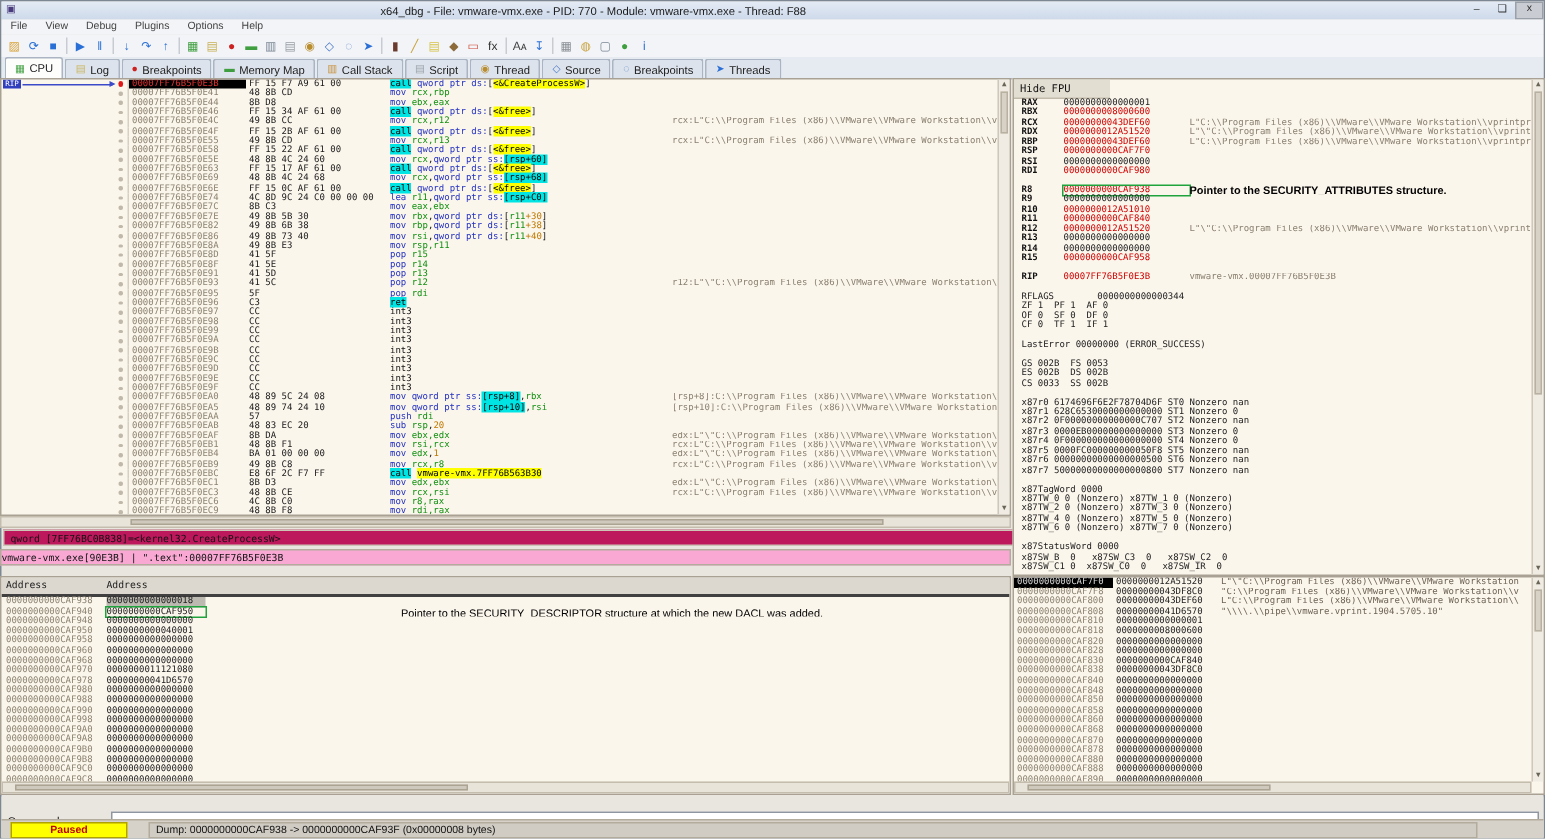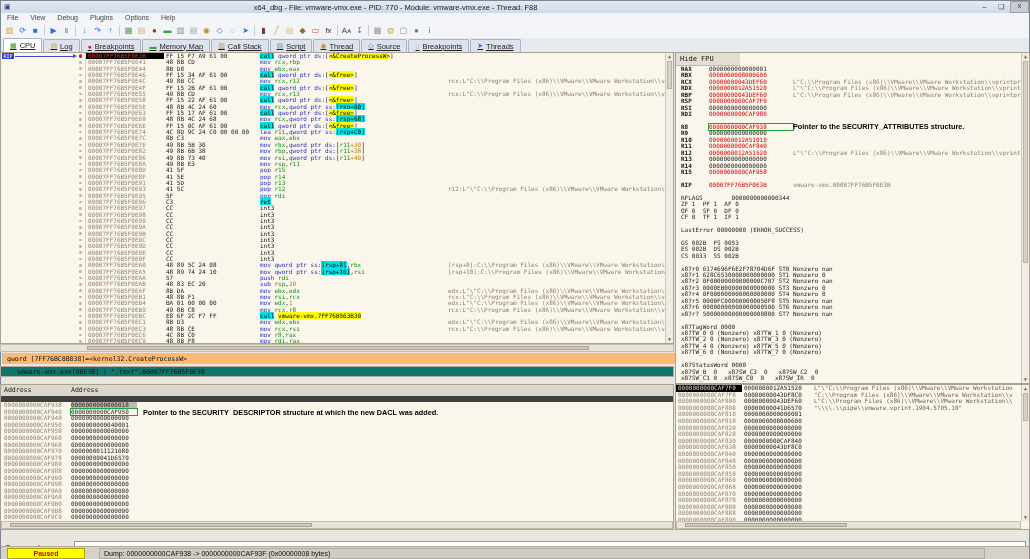--- a/index.html
+++ b/index.html
@@ -15,21 +15,21 @@
   .winbtn{width:17px;height:10px;font-size:7px;line-height:10px;text-align:center;color:#333;}
   #close-btn{background:#c9ccd2;border:1px solid #9aa0a8;line-height:8px;}
   #menubar{position:absolute;left:1px;top:13px;right:1px;height:10px;background:#f2f4f7;display:flex;font-size:7px;color:#444;}
   .menu-item{padding:0 6px;line-height:10px;}
   #toolbar{position:absolute;left:1px;top:23px;right:1px;height:15px;background:#f2f4f7;display:flex;align-items:center;padding-left:2px;}
   .tb-icon{width:13px;height:12px;text-align:center;font-size:8px;line-height:12px;}
   .tb-sep{width:1px;height:11px;background:#c8ccd2;margin:0 2px;}
   #tabbar{position:absolute;left:1px;top:38px;right:1px;height:14px;background:#e6ebf2;
     border-bottom:1px solid #aab4c2;display:flex;align-items:flex-end;padding-left:2px;}
   .tab{height:12px;display:flex;align-items:center;border:1px solid #aab4c2;border-bottom:none;
-    background:#dde3ec;margin-right:1px;padding:0 6px;font-size:7.5px;color:#222;border-radius:2px 2px 0 0;text-decoration:underline;}
+    background:#dde3ec;margin-right:1px;padding:0 6px;font-size:7.5px;color:#222;border-radius:2px 2px 0 0;}
   .tab.active{background:#fdfdfc;height:13px;}
   .tab .ticon{font-size:7px;margin-right:3px;}
 
   
   .pane{position:absolute;background:#fbf6ec;border:1px solid #a9a294;box-sizing:border-box;overflow:hidden;}
   .vscroll{position:absolute;top:0;bottom:0;right:0;width:7px;background:#f0ece4;border-left:1px solid #cfc8ba;}
   .vthumb{position:absolute;left:1px;right:1px;top:8px;height:26px;background:#d8d2c6;border:1px solid #b8b1a2;}
   .varr{position:absolute;left:0;right:0;height:7px;font-size:5px;text-align:center;color:#6b6558;line-height:7px;}
   .hscroll{position:absolute;height:8px;background:#e9e4da;border:1px solid #c4bdae;box-sizing:border-box;}
   .hthumb{position:absolute;top:1px;bottom:1px;background:#cfc9bd;border:1px solid #aba493;}
@@ -46,49 +46,49 @@
   .d-instr{width:188px;flex:none;padding-left:2px;color:#111;}
   .d-cmt{flex:1;color:#8a8070;overflow:hidden;}
   .t-b{color:#2330c0}.t-g{color:#109010}.t-k{color:#111}.t-o{color:#c07800}
   .t-c{background:#00e4e4;color:#000}.t-y{background:#feff00;color:#000}
   .rip-tag{position:absolute;left:1px;top:0;background:#2f3fbe;color:#fff;font-size:5px;line-height:6px;padding:0 1.5px;}
   .rip-line{position:absolute;left:14px;width:60px;top:2.6px;height:1px;background:#3a4ac8;}
   .rip-head{position:absolute;left:72px;top:0.6px;width:0;height:0;border-left:4px solid #3a4ac8;
     border-top:2.5px solid transparent;border-bottom:2.5px solid transparent;}
 
   #disasm-hscroll{left:0;top:344px;width:674px;}
-  #info1{position:absolute;left:2px;top:353px;width:782px;height:11px;background:#fdba74;border:1px solid #ccc5b6;
+  #info1{position:absolute;left:2px;top:353px;width:782px;height:11px;background:#be185d;border:1px solid #ccc5b6;
     font-size:6.5px;line-height:10px;padding-left:4px;color:#111;box-sizing:border-box;white-space:pre;}
-  #info2{position:absolute;left:0;top:366px;width:674px;height:11px;background:#0f766e;border:1px solid #b3ac9d;
-    font-size:6.5px;line-height:10px;padding-left:16px;color:#111;box-sizing:border-box;white-space:pre;}
+  #info2{position:absolute;left:0;top:366px;width:674px;height:11px;background:#f9a8d4;border:1px solid #b3ac9d;
+    font-size:6.5px;line-height:10px;padding-left:0;color:#111;box-sizing:border-box;white-space:pre;}
 
   
   #registers{left:675px;top:52px;width:355px;height:332px;}
   #hidefpu{height:12px;background:#e3ded2;border-bottom:1px solid #c2bbac;font-size:7px;line-height:12px;padding-left:4px;color:#111;width:60px;}
   .rline{display:flex;height:6.45px;line-height:6.45px;font-size:6px;white-space:nowrap;}
   .r-name{width:28px;flex:none;padding-left:5px;color:#111;font-weight:bold;}
   .r-val{width:84px;flex:none;}
   .r-val.red{color:#d00000;} .r-val.blk{color:#222;}
   .r-box{outline:1.4px solid #1fa33c;outline-offset:0px;}
   .r-cmt{flex:1;color:#8a8070;overflow:hidden;}
   .r-cmt.bold{color:#000;font-weight:bold;font-family:"Liberation Sans",sans-serif;font-size:7.3px;}
   .rtext{height:6.45px;line-height:6.45px;font-size:6px;padding-left:5px;color:#222;white-space:pre;}
   .rblank{height:6.45px;}
 
   
   #dump{left:0;top:384px;width:674px;height:146px;}
-  #dump-head{display:flex;height:11px;background:#dcd8cf;border-bottom:6px solid #404040;font-size:6.5px;line-height:11px;color:#222;align-items:center;}
+  #dump-head{display:flex;height:11px;background:#dcd8cf;border-bottom:2px solid #404040;font-size:6.5px;line-height:11px;color:#222;align-items:center;}
   .dh-a1{width:65px;padding-left:3px;}.dh-a2{width:68px;padding-left:2px;}.dh-c{flex:1;padding-left:5px;}
   .mrow{display:flex;height:6.6px;line-height:6.6px;font-size:6px;white-space:nowrap;}
   .m-addr{width:65px;flex:none;color:#8c8371;padding-left:3px;}
   .m-val{width:66px;flex:none;color:#222;margin-left:2px;}
   .m-val.selv{background:#bcb9b1;}
   .m-val.box{outline:1.4px solid #1fa33c;}
   .m-cmt{flex:1;padding-left:6px;color:#8a8070;overflow:hidden;}
-  .m-cmt.bold{color:#000;font-weight:bold;font-family:"Liberation Sans",sans-serif;font-size:7.3px;line-height:7px;}
+  .m-cmt.bold{color:#000;font-weight:normal;font-family:"Liberation Sans",sans-serif;font-size:7.3px;line-height:7px;text-align:center;}
 
   
   #stack{left:675px;top:384px;width:355px;height:146px;}
   .s-addr{width:64px;flex:none;color:#8c8371;padding-left:2px;}
   .s-addr.sel{background:#000;color:#d8d8d8;}
   .s-val{width:66px;flex:none;color:#222;margin-left:2px;}
   .s-cmt{flex:1;padding-left:4px;color:#6e6455;overflow:hidden;}
 
   
   #commandbar{position:absolute;left:1px;top:531px;right:1px;height:32px;background:#e9e6df;display:flex;align-items:center;gap:28px;}

